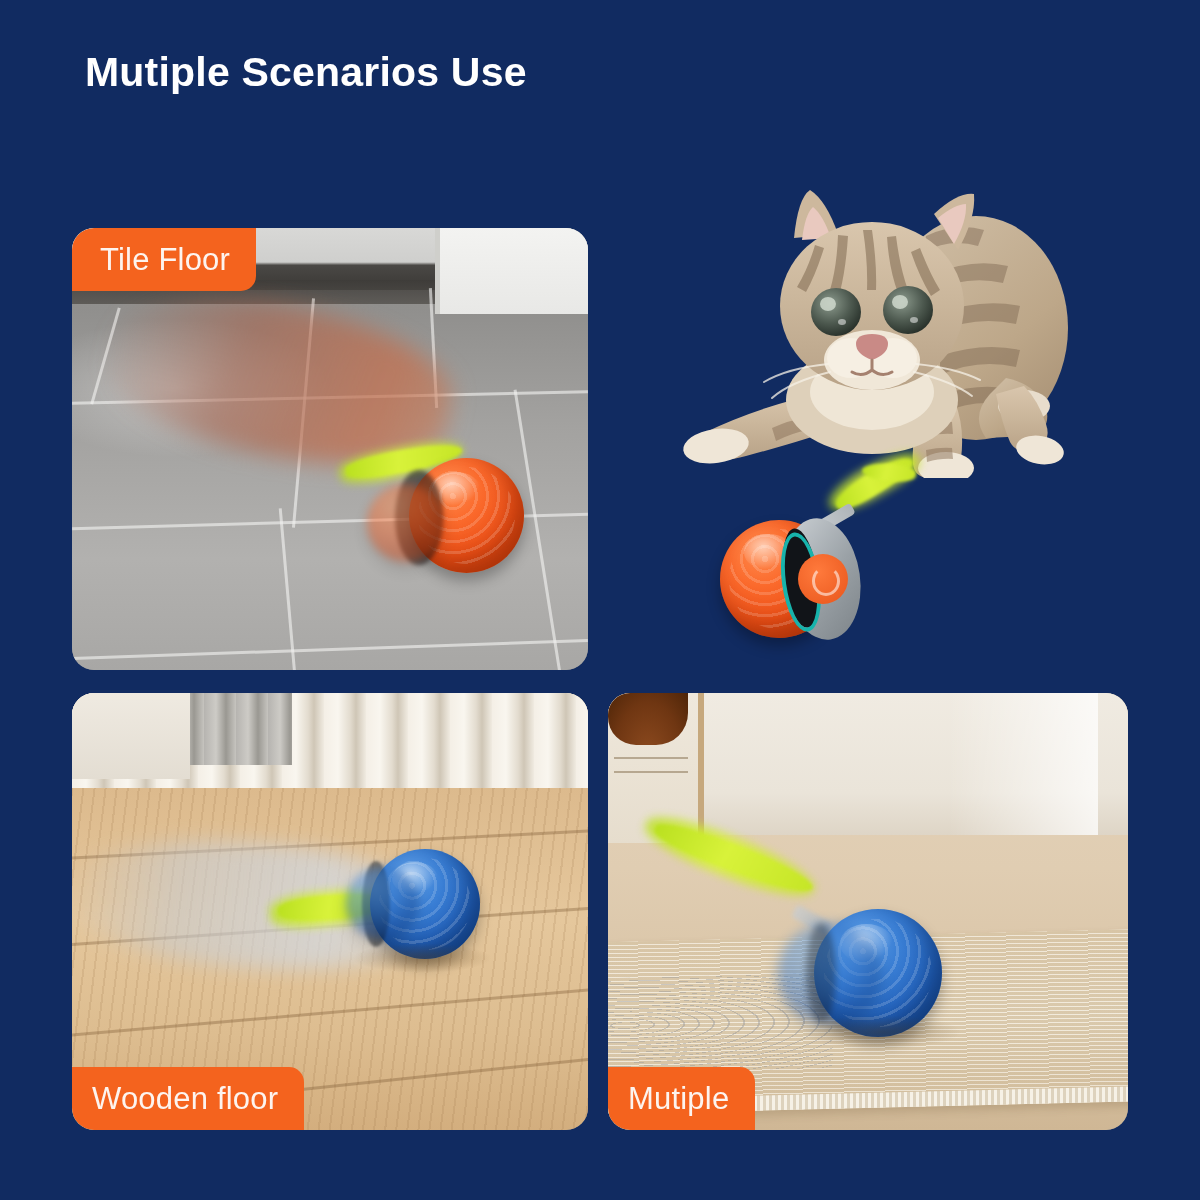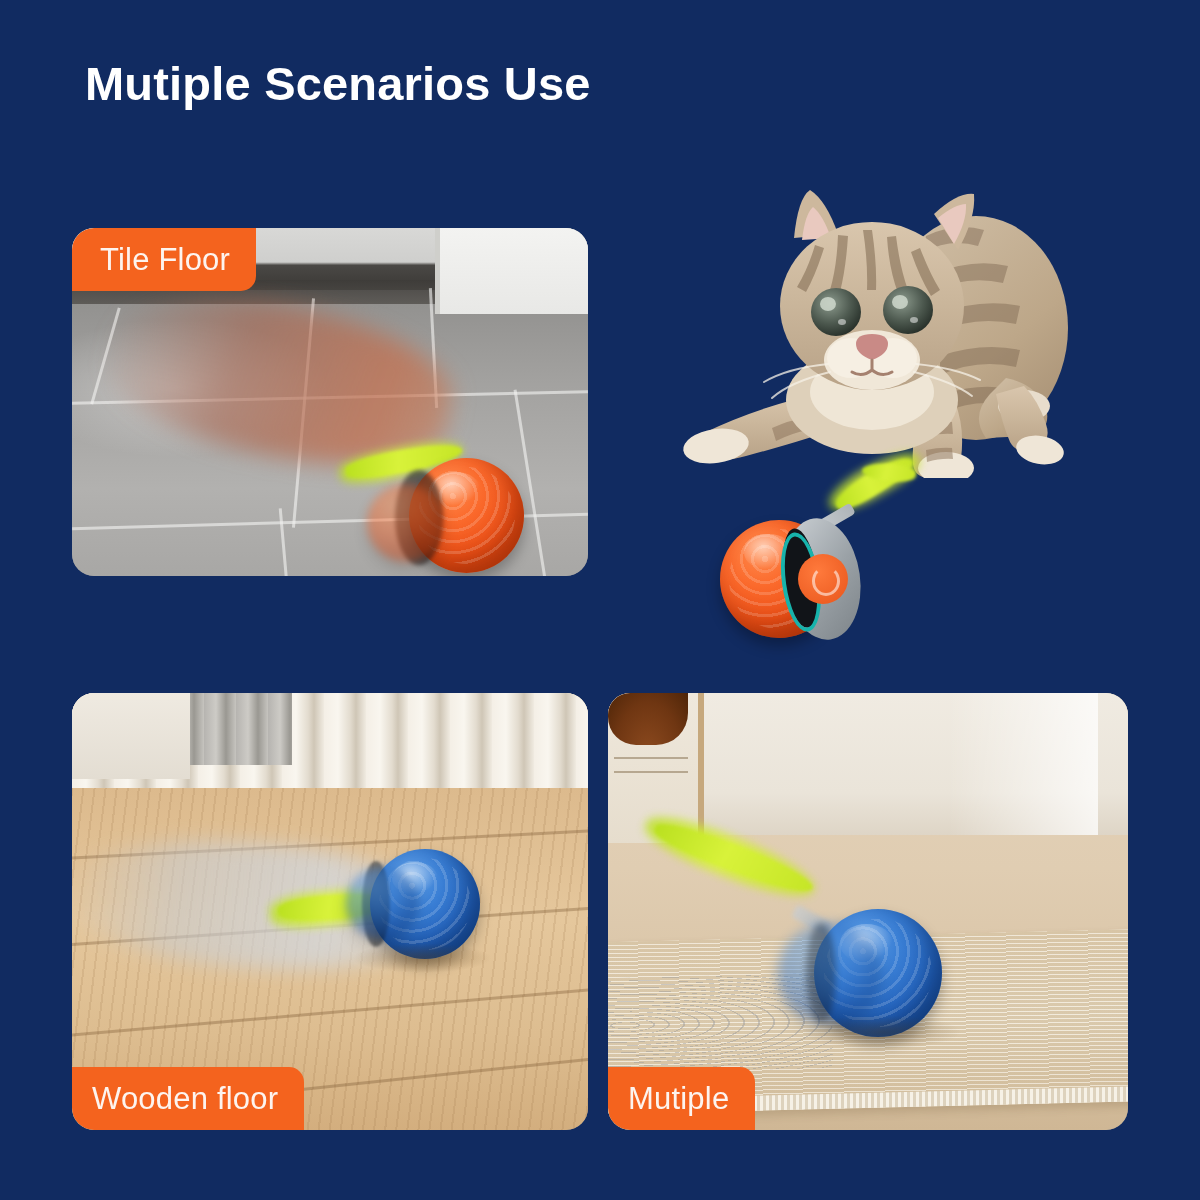--- a/index.html
+++ b/index.html
@@ -17,37 +17,37 @@
   .stage {
     position: absolute;
     inset: 0;
     background: #112b61;
   }
 
   
   .page-title {
     position: absolute;
     left: 85px;
-    top: 58px;
-    font-size: 47px;
+    top: 50px;
+    font-size: 41px;
     font-weight: bold;
     color: #ffffff;
     letter-spacing: 0.2px;
     line-height: 1.1;
     white-space: nowrap;
   }
 
   
   .panel {
     position: absolute;
     border-radius: 22px;
     overflow: hidden;
     background: #8a8a8a;
   }
-  .panel-tile    { left: 72px;  top: 228px; width: 516px; height: 348px; }
+  .panel-tile    { left: 72px;  top: 228px; width: 516px; height: 442px; }
   .panel-wood    { left: 72px;  top: 693px; width: 516px; height: 437px; }
   .panel-carpet  { left: 608px; top: 693px; width: 520px; height: 437px; }
 
   .scene { position:absolute; inset:0; }
 
   
   .badge {
     position: absolute;
     display: flex;
     align-items: center;

